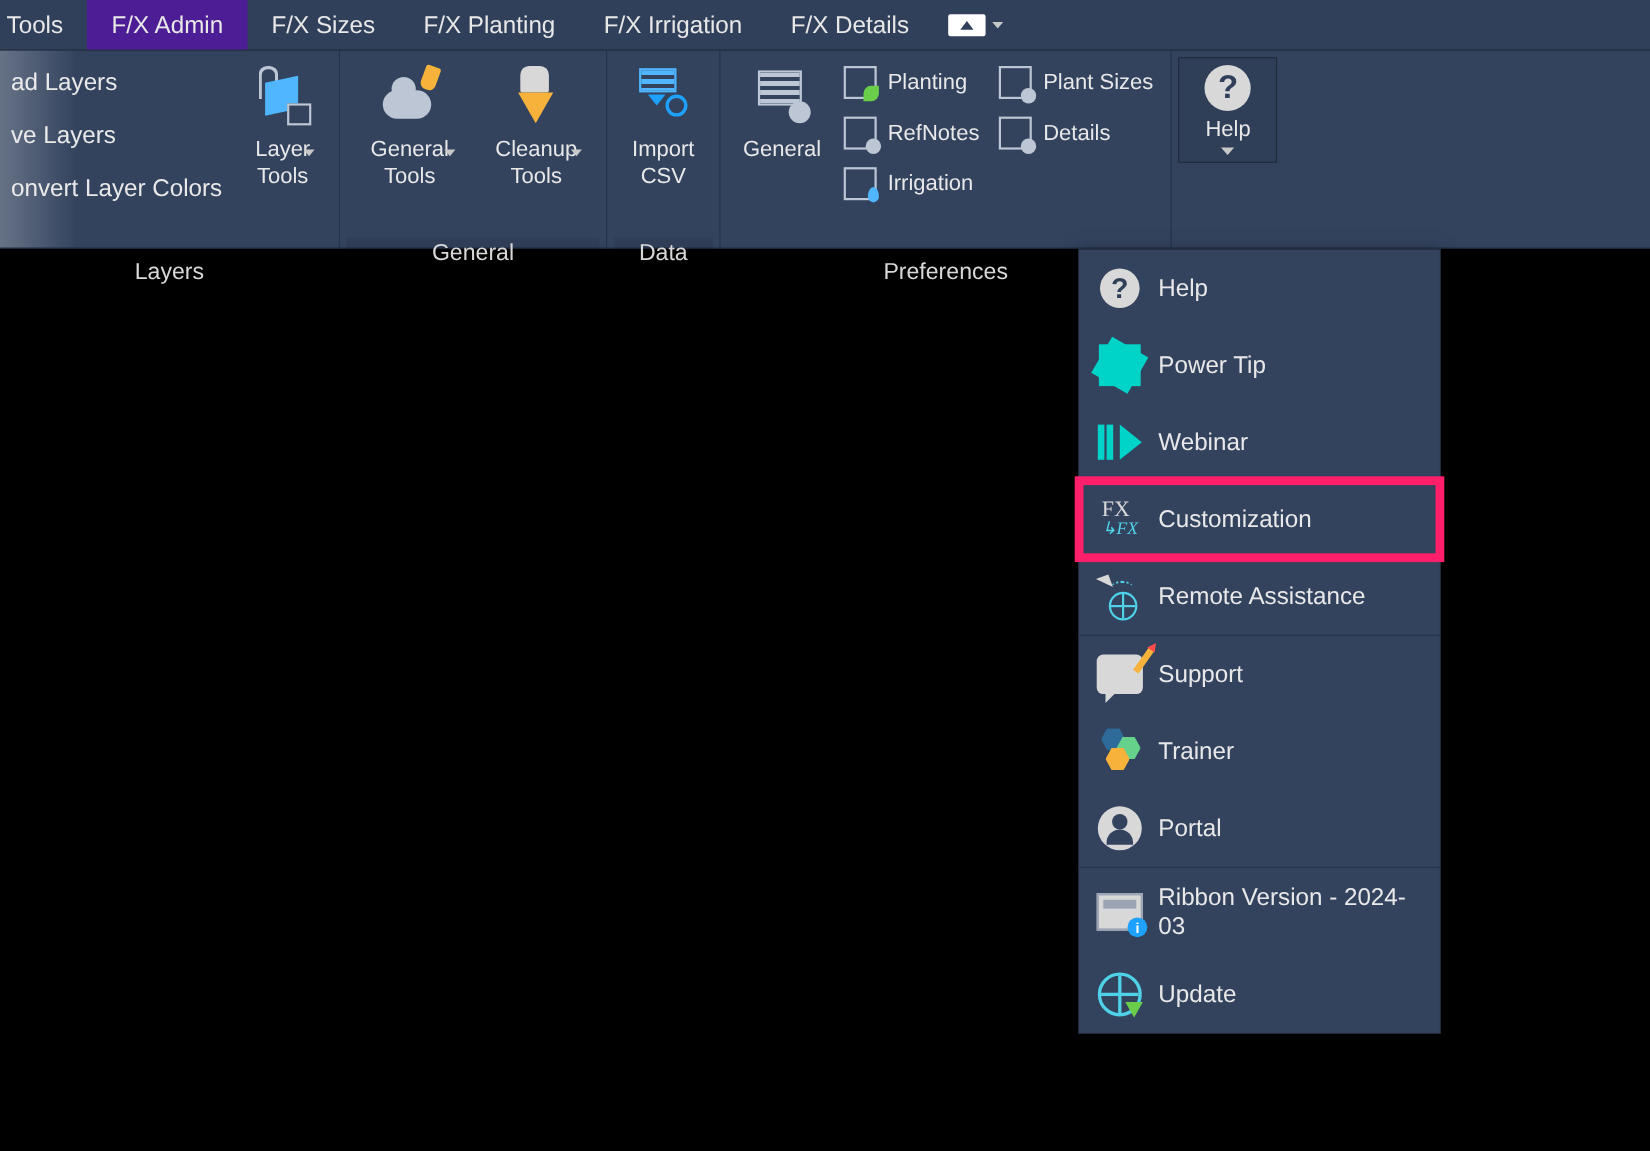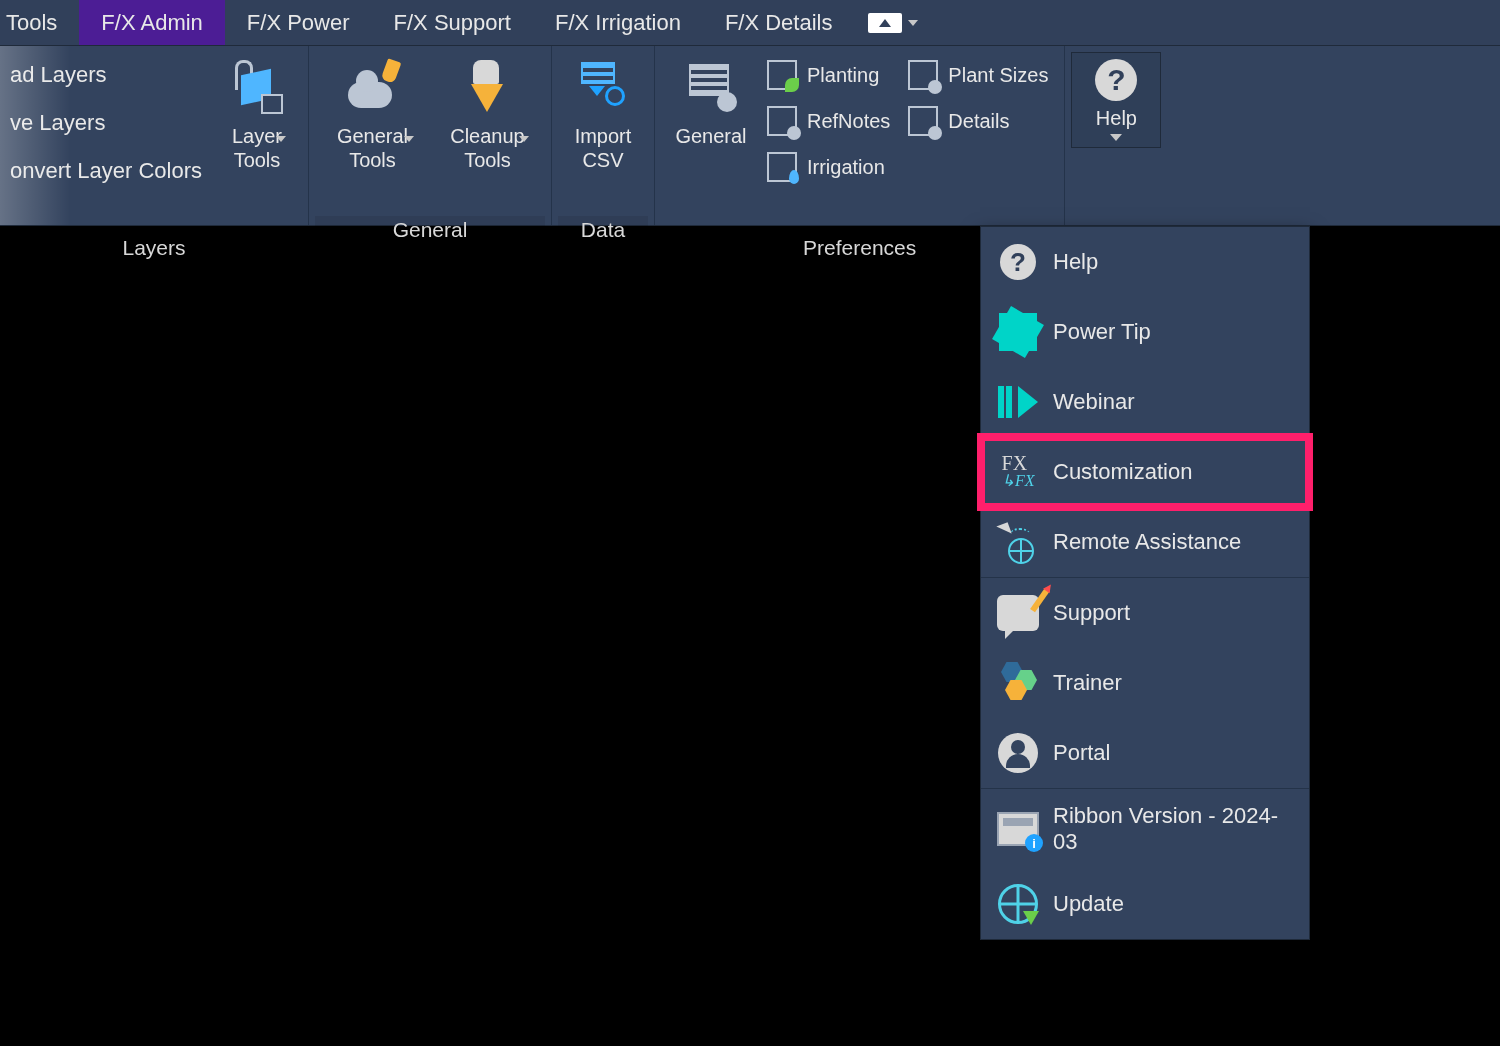--- a/index.html
+++ b/index.html
@@ -238,22 +238,22 @@
   .mini-ico .leaf{position:absolute;right:-2px;bottom:-2px;width:14px;height:14px;background:#6bce4a;border-radius:50% 0;}
   .mini-ico .gear{position:absolute;right:-4px;bottom:-4px;width:14px;height:14px;border-radius:50%;background:#bcc6d4;}
   .mini-ico .drop{position:absolute;right:-2px;bottom:-2px;width:10px;height:14px;background:#4fb6ff;border-radius:50% 50% 50% 50% / 60% 60% 40% 40%;}
 </style>
 </head>
 <body>
 
 <div class="tabstrip">
   <div class="tab left-cut">Tools</div>
   <div class="tab active">F/X Admin</div>
-  <div class="tab">F/X Power</div>
-  <div class="tab">F/X Support</div>
+  <div class="tab">F/X Sizes</div>
+  <div class="tab">F/X Planting</div>
   <div class="tab">F/X Irrigation</div>
   <div class="tab">F/X Details</div>
   <div class="tab-spacer">
     <div class="up-arrow-box"></div>
     <div class="tab-dd-caret"></div>
   </div>
 </div>
 
 <div class="ribbon">
 

